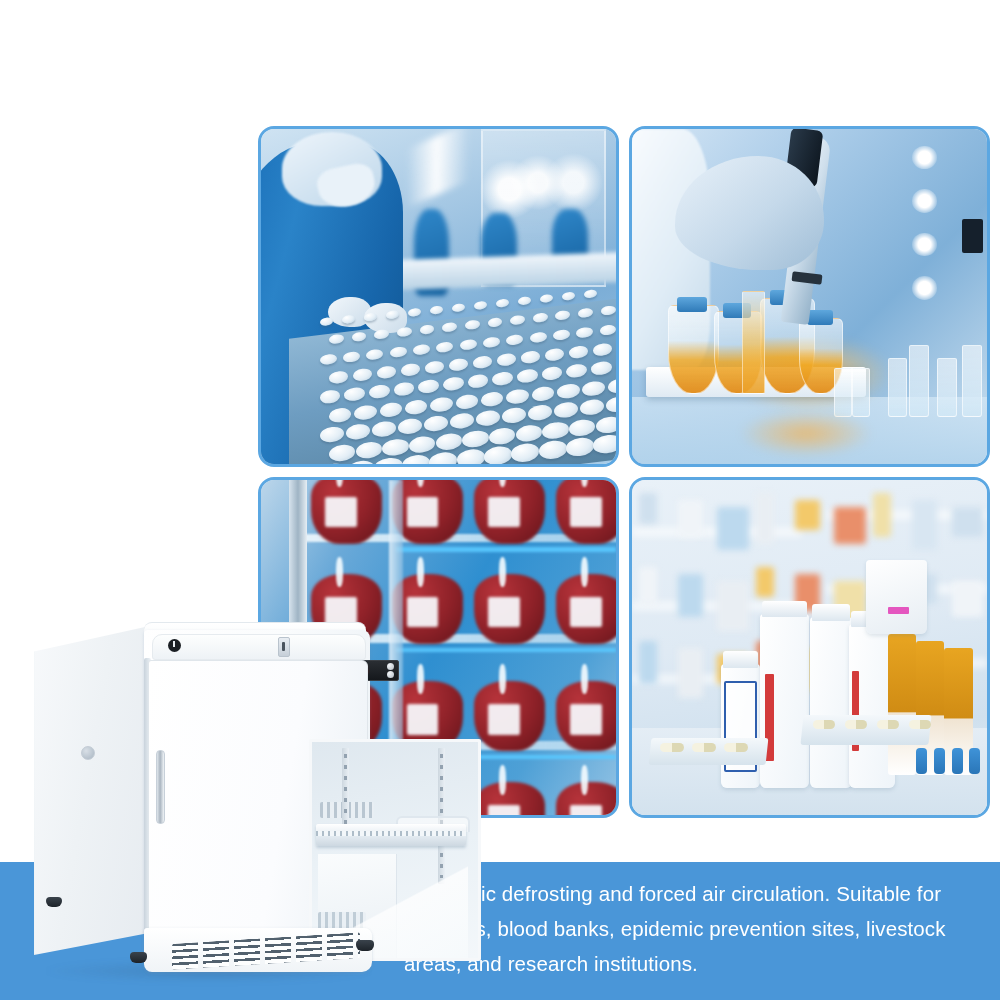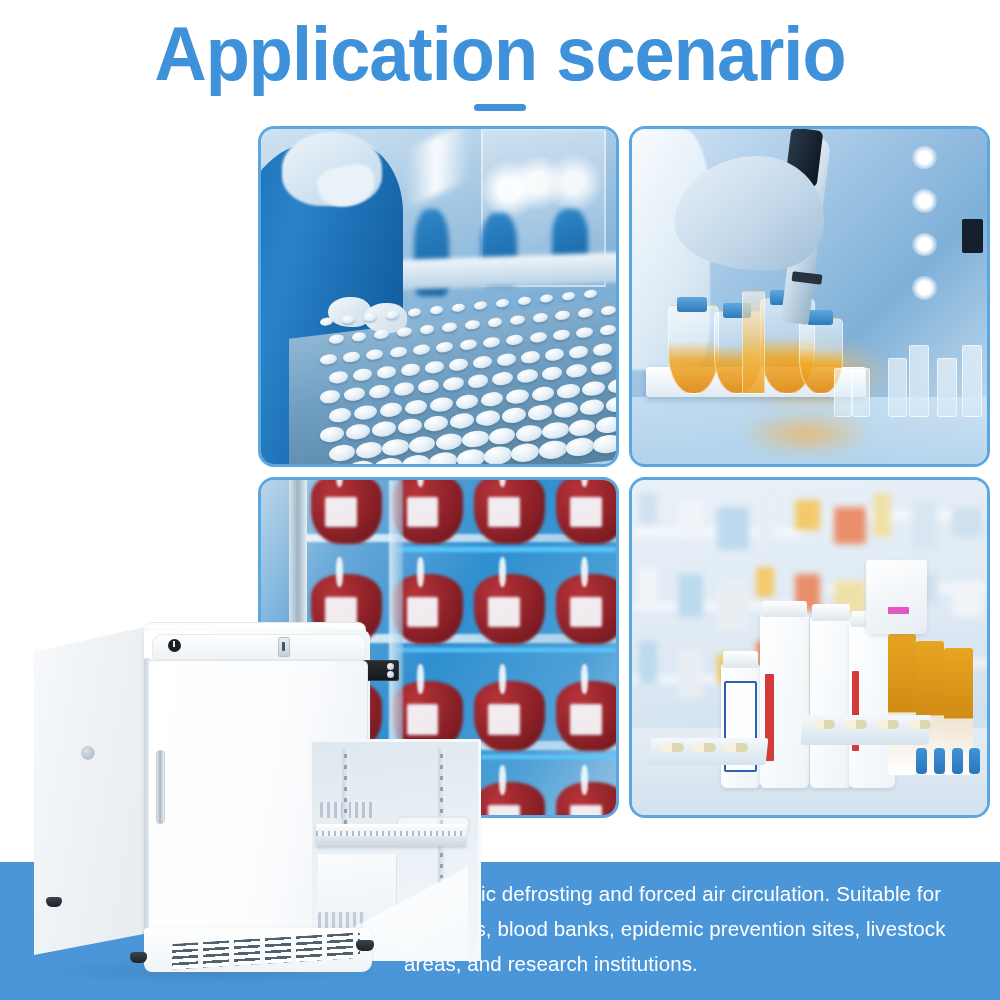--- a/index.html
+++ b/index.html
@@ -662,24 +662,20 @@
   }
   #product .foot-fl { left: 104px; top: 340px; width: 17px; height: 11px; }
   #product .foot-fr { left: 330px; top: 328px; width: 18px; height: 11px; }
   #product .foot-bl { left: 20px; top: 285px; width: 16px; height: 10px; }
 </style>
 </head>
 <body>
 
 <div id="page">
 
-  <div id="title-block">
-    <div id="page-title">Application scenario</div>
-    <div id="title-underline"></div>
-  </div>
 
   <div id="photo-grid">
 
     <div class="tile t1">
       <div class="scene">
         <div class="glass-panel"></div>
         <div class="bg-worker bw1"></div>
         <div class="bg-worker bw2"></div>
         <div class="bg-worker bw3"></div>
         <div class="bench"></div>

